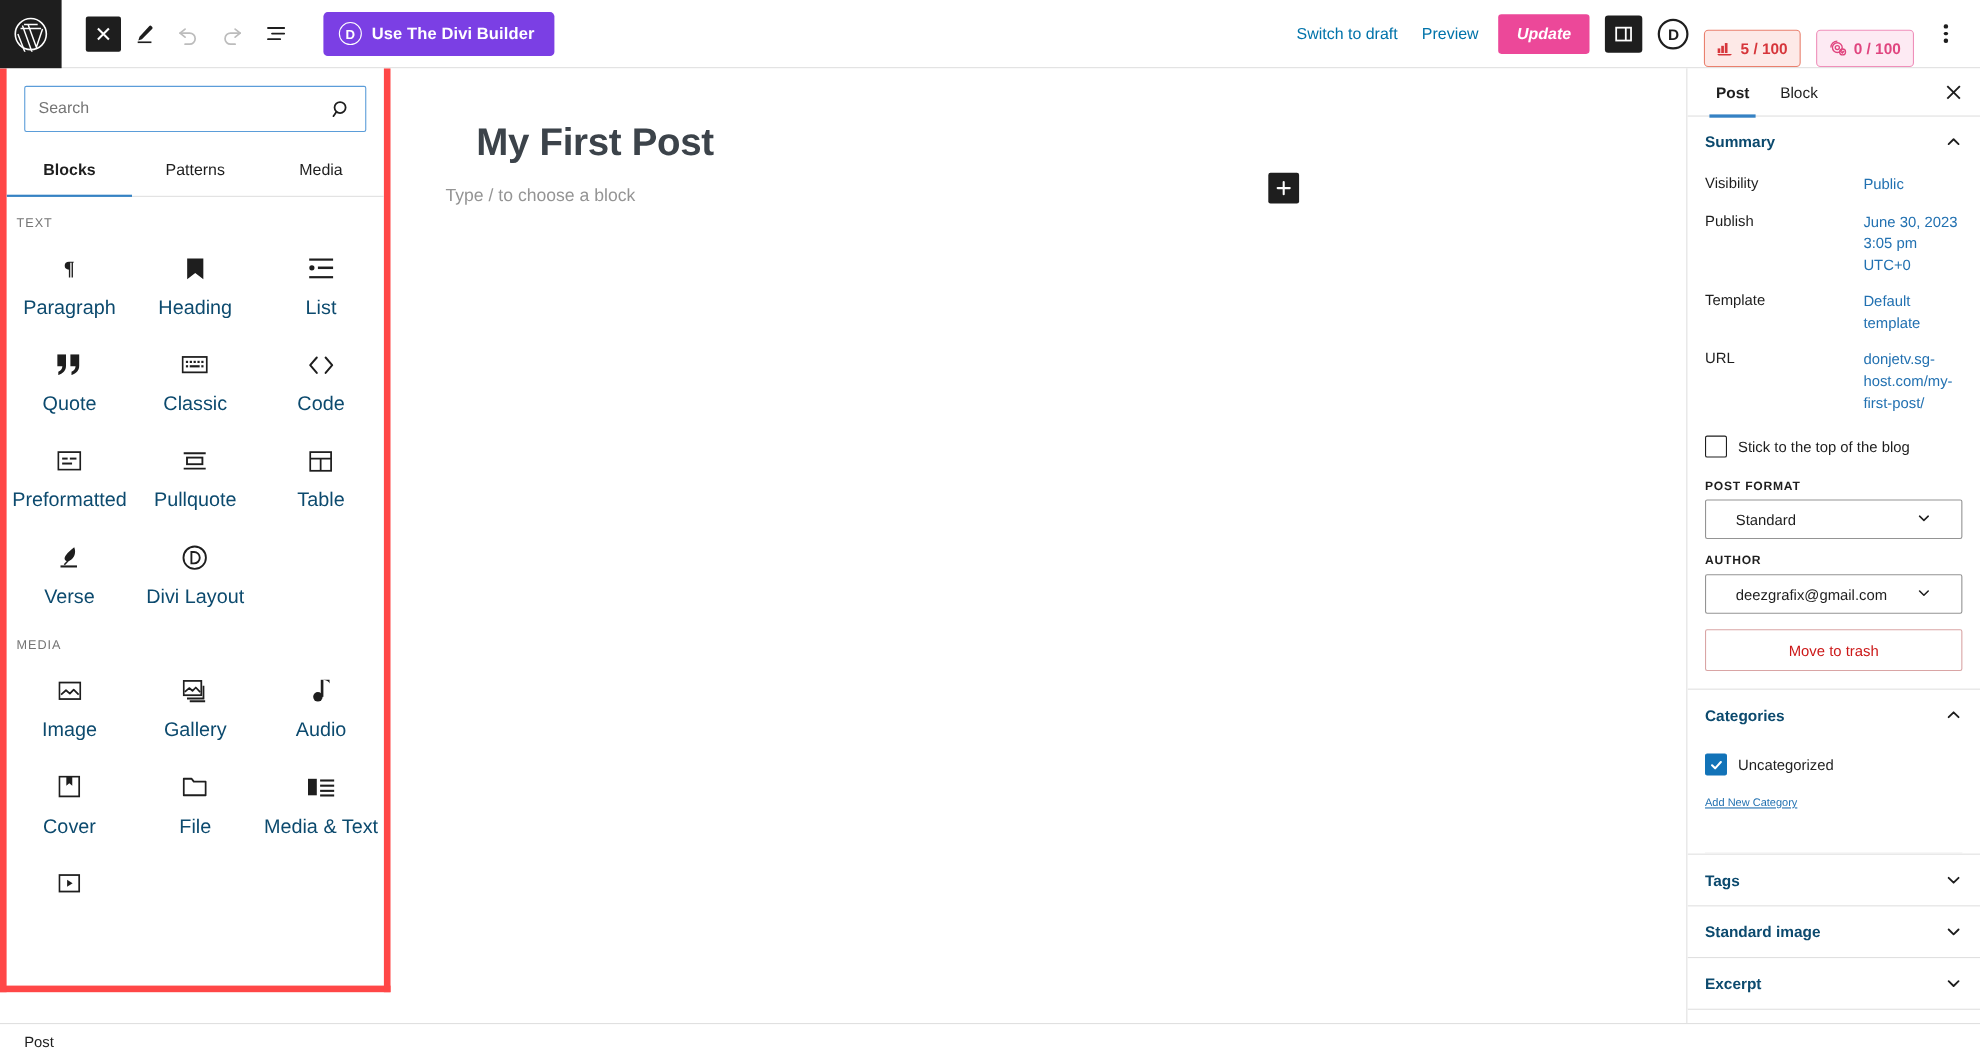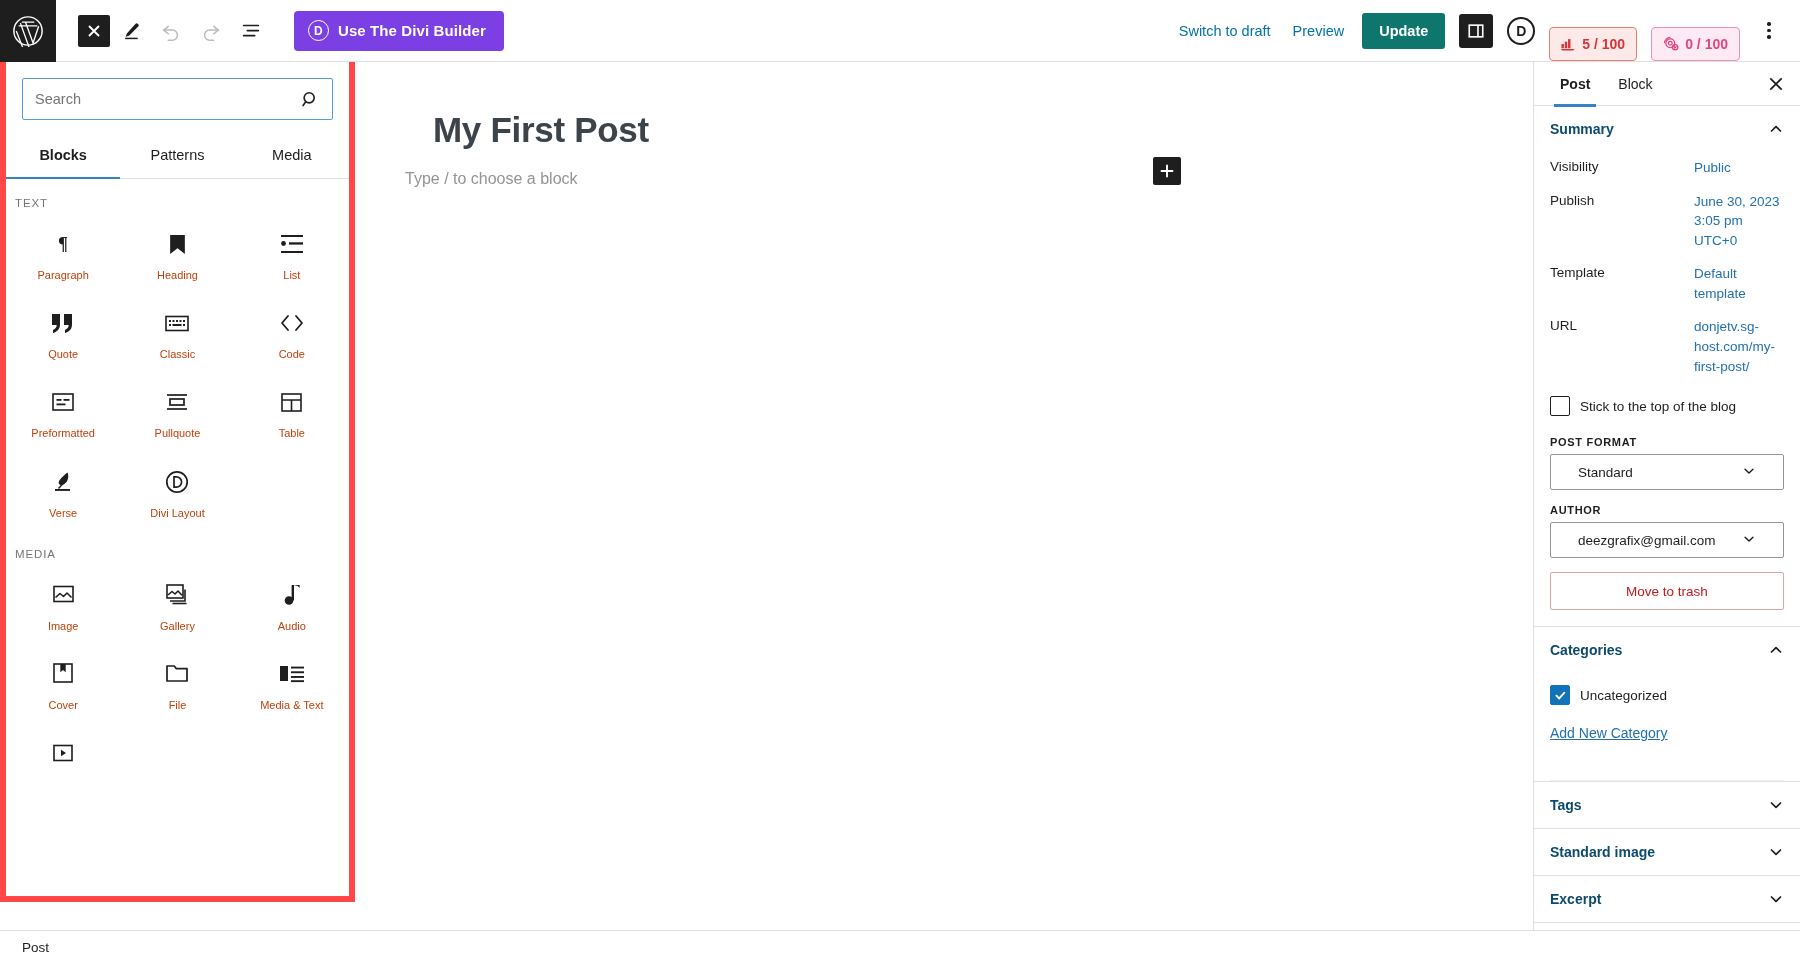--- a/index.html
+++ b/index.html
@@ -47,23 +47,24 @@
 
   .tb-right {
     margin-left: auto; display: flex; align-items: center;
     gap: 14px; padding-right: 16px;
   }
   .link-btn {
     background: none; border: none; color: #0073aa; font-size: 14.5px;
     cursor: pointer; padding: 6px 4px; white-space: nowrap;
   }
   .update-btn {
-    background: #0f766e; color: #fff; border: none; border-radius: 3px;
+    background: #ec4899; color: #fff; border: none; border-radius: 3px;
     height: 36px; padding: 0 17px; font-size: 14.5px; font-weight: 600;
     cursor: pointer;
+    font-style: italic;
   }
   .sq-btn {
     width: 34px; height: 34px; background: #1e1e1e; color: #fff;
     border: none; border-radius: 3px; display: flex; align-items: center;
     justify-content: center; cursor: pointer;
   }
   .circle-d {
     width: 28px; height: 28px; border: 2px solid #1e1e1e; border-radius: 50%;
     display: flex; align-items: center; justify-content: center;
     font-size: 14px; font-weight: 700; color: #1e1e1e; cursor: pointer;
@@ -120,21 +121,21 @@
     font-size: 11.5px; letter-spacing: .9px; color: #757575;
     padding: 18px 0 4px 9px; text-transform: uppercase;
   }
   .blk-grid { display: grid; grid-template-columns: repeat(3, 1fr); }
   .blk {
     display: flex; flex-direction: column; align-items: center; justify-content: flex-start;
     gap: 12px; padding: 18px 2px 10px 2px; background: none; border: none;
     cursor: pointer; color: #1e1e1e;
   }
   .blk .ico { height: 26px; display: flex; align-items: center; justify-content: center; }
-  .blk .lbl { font-size: 11px; color: #c2410c; line-height: 1.2; text-align: right; }
+  .blk .lbl { font-size: 18px; color: #0c4a6e; line-height: 1.2; text-align: right; }
 
   
   .canvas {
     position: absolute; top: 62px; left: 321px; right: 267px; bottom: 33px;
     background: #fff; overflow: hidden;
   }
   .post-title {
     font-size: 35px; font-weight: 700; color: #3c434a;
     margin: 48px 0 0 112px; letter-spacing: -.3px;
   }
@@ -211,21 +212,21 @@
     background: #fff; display: flex; align-items: center; padding: 0 27px;
     font-size: 13.5px; color: #1e1e1e; cursor: pointer;
   }
   .select .cv { flex: 1; }
   .trash-btn {
     width: 100%; height: 38px; margin: 14px 0 16px 0; background: #fff;
     border: 1px solid #d9a5a5; border-radius: 2px; color: #cc1818;
     font-size: 13.5px; cursor: pointer; font-family: "Liberation Sans", sans-serif;
   }
   .addcat {
-    display: inline-block; margin: 14px 0 6px 0; font-size: 14px;
+    display: inline-block; margin: 14px 0 6px 0; font-size: 10px;
     color: #2271b1; text-decoration: underline; cursor: pointer;
   }
   .cat-gap { height: 34px; border-bottom: 1px solid #f0f0f0; }
 
   
   .bottom-bar {
     position: absolute; left: 0; bottom: 0; width: 1800px; height: 33px;
     background: #fff; border-top: 1px solid #e0e0e0;
     display: flex; align-items: center; padding-left: 22px; z-index: 45;
   }

